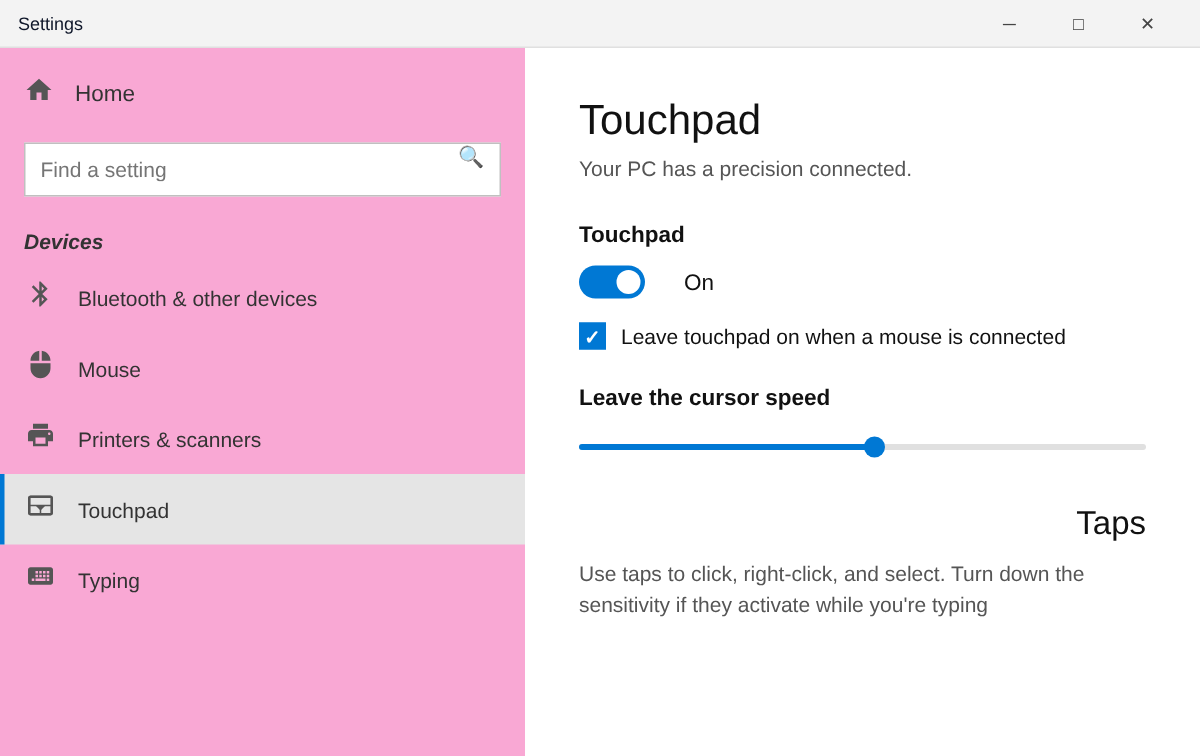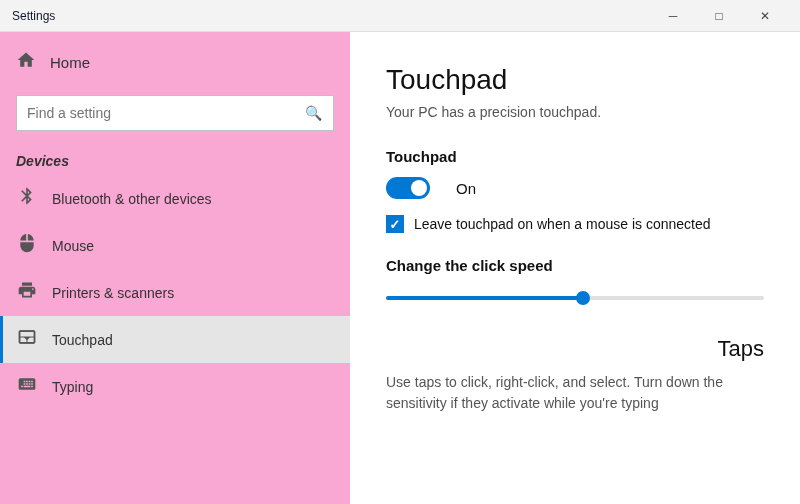--- a/index.html
+++ b/index.html
@@ -73,21 +73,20 @@
       color: #333;
     }
     .home-icon {
       font-size: 18px;
       color: #555;
     }
 
     .search-box {
       margin: 10px 16px;
       display: flex;
-      align-items: center;
       border: 1px solid #c0c0c0;
       background: #fff;
       height: 36px;
       padding: 0 10px;
     }
     .search-box input {
       border: none;
       outline: none;
       flex: 1;
       font-size: 14px;
@@ -362,39 +361,39 @@
         <svg class="icon-svg" viewBox="0 0 24 24">
           <path d="M20 5H4c-1.1 0-1.99.9-1.99 2L2 17c0 1.1.9 2 2 2h16c1.1 0 2-.9 2-2V7c0-1.1-.9-2-2-2zm-9 3h2v2h-2V8zm0 3h2v2h-2v-2zM8 8h2v2H8V8zm0 3h2v2H8v-2zm-1 5H5v-2h2v2zm9 0H8v-2h8v2zm0-3h-2v-2h2v2zm0-3h-2V8h2v2zm3 6h-2v-2h2v2zm0-3h-2v-2h2v2zm0-3h-2V8h2v2z"></path>
         </svg>
       </span>
       <span>Typing</span>
     </div>
   </div>
 
   <div class="content">
     <h1 class="content-title">Touchpad</h1>
-    <p class="content-subtitle">Your PC has a precision touchpad.</p>
+    <p class="content-subtitle">Your PC has a precision connected.</p>
 
     <div class="section-label">Touchpad</div>
 
     <div class="toggle-row">
       <div class="toggle">
         <div class="toggle-thumb"></div>
       </div>
       <span class="toggle-label">On</span>
     </div>
 
     <div class="checkbox-row">
       <div class="checkbox">
         <span class="checkbox-check">✓</span>
       </div>
       <span class="checkbox-label">Leave touchpad on when a mouse is connected</span>
     </div>
 
-    <div class="slider-label">Change the click speed</div>
+    <div class="slider-label">Leave the cursor speed</div>
     <div class="slider-container">
       <div class="slider-track">
         <div class="slider-fill"></div>
       </div>
       <div class="slider-thumb"></div>
     </div>
 
     <h2 class="taps-title">Taps</h2>
     <p class="taps-description">Use taps to click, right-click, and select. Turn down the sensitivity if they activate while you're typing</p>
   </div>

